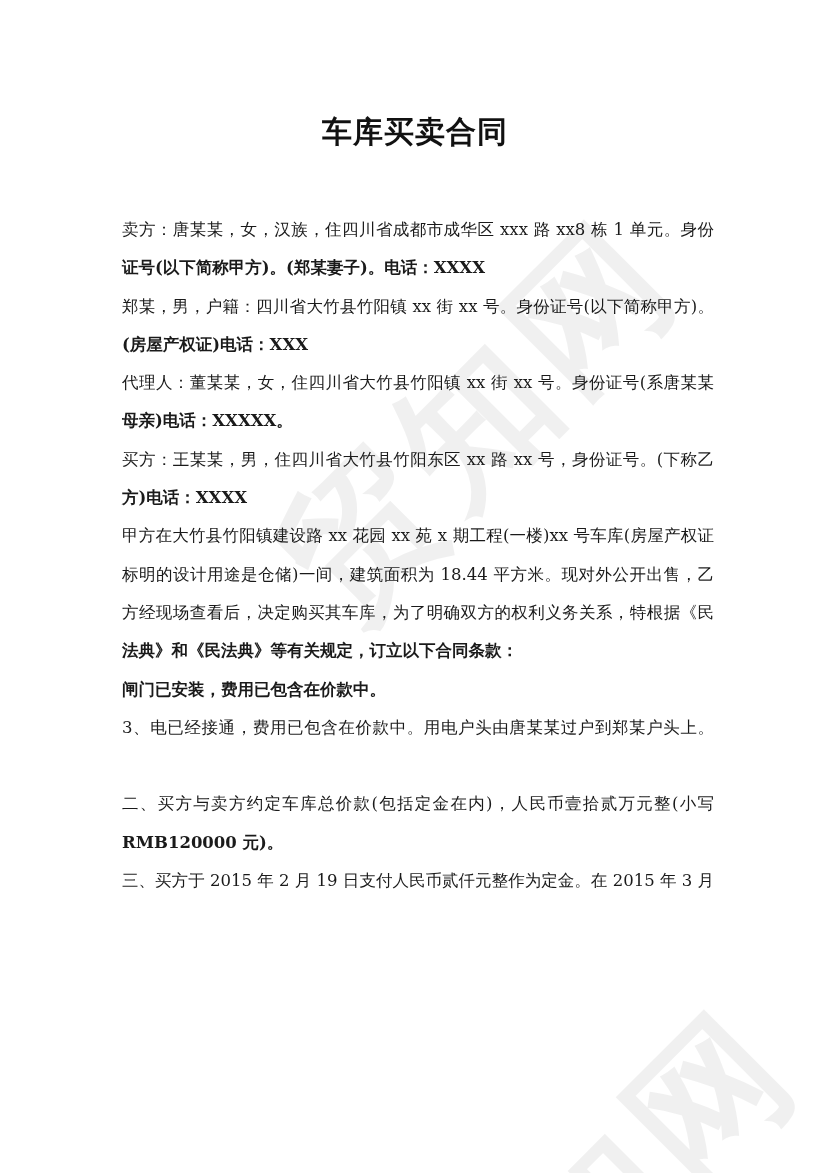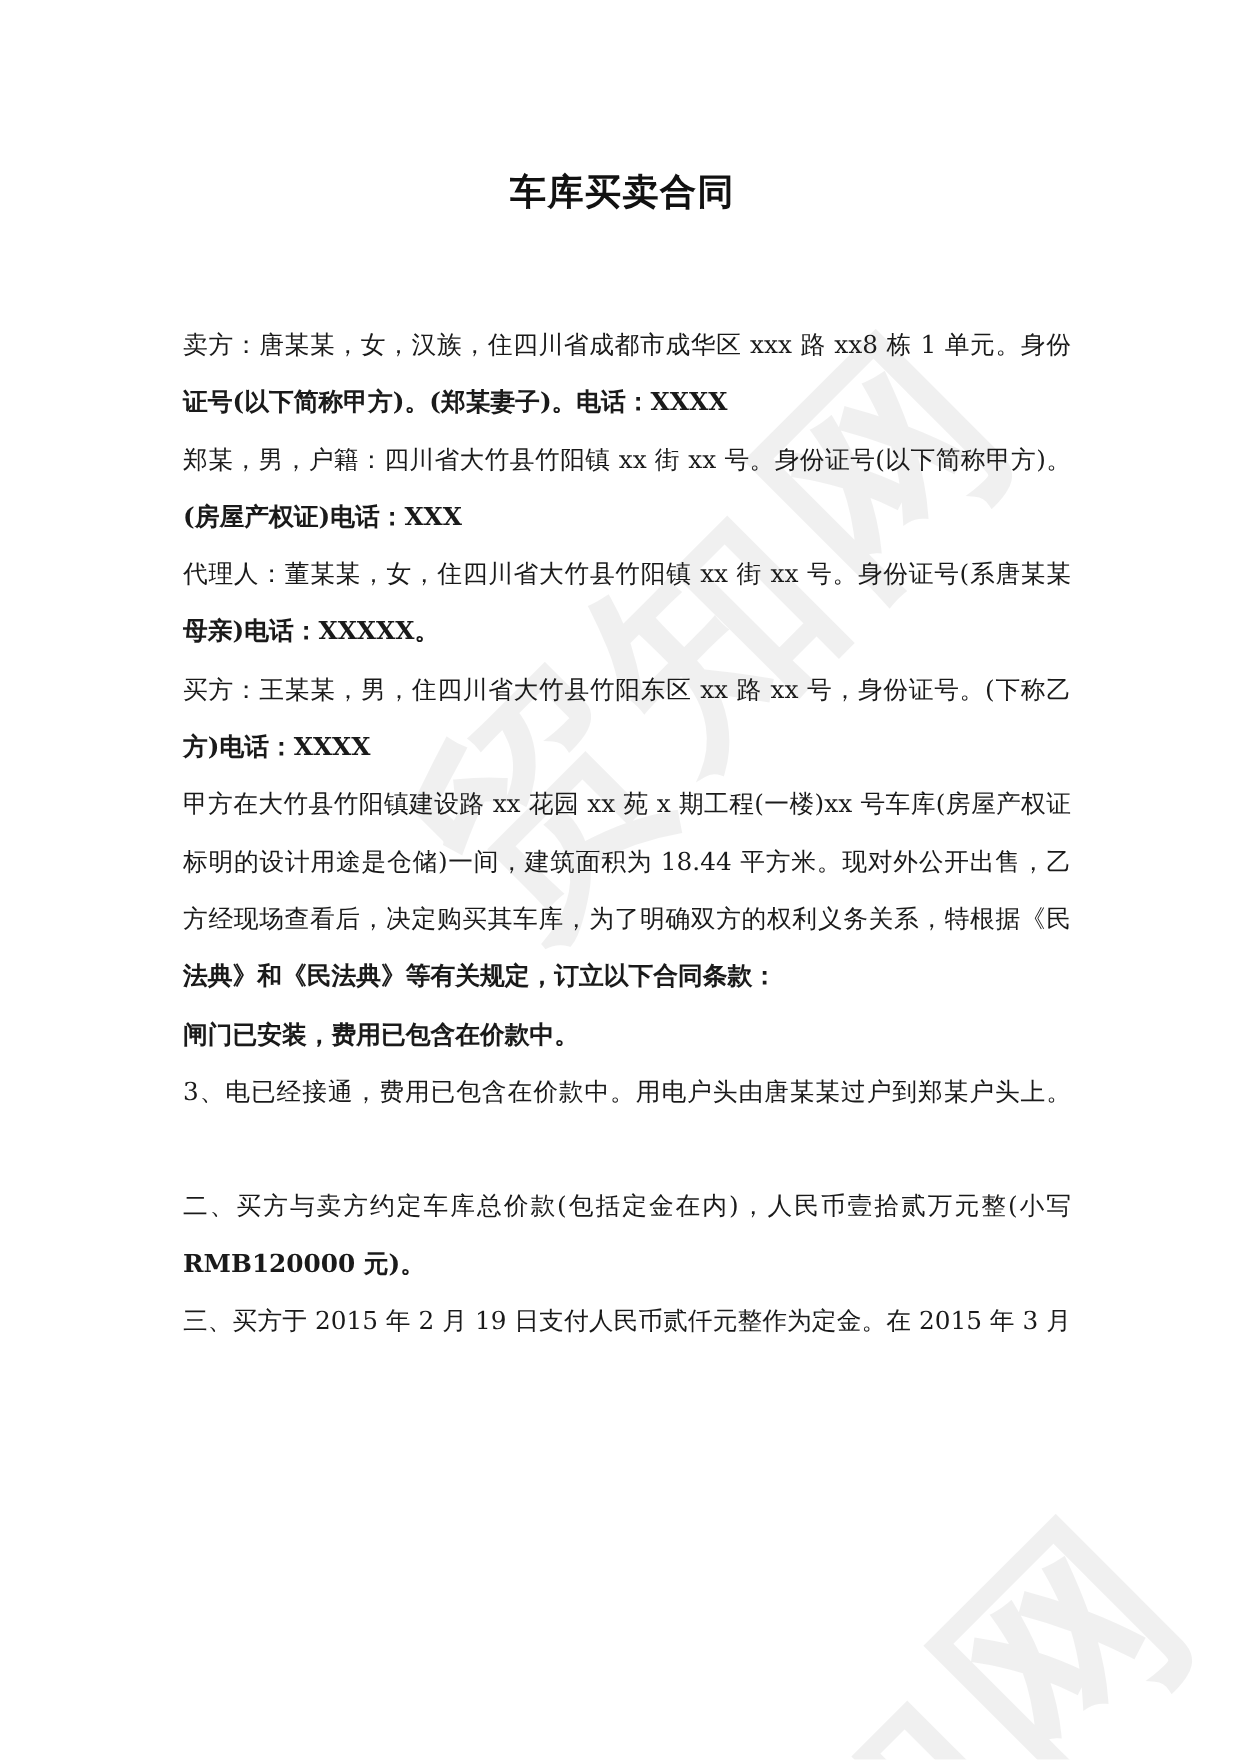--- a/index.html
+++ b/index.html
@@ -37,21 +37,21 @@
     .wm1 { left: 240px; top: 320px; }
     .wm2 { left: 360px; top: 1110px; }
     .title {
       position: absolute;
       top: 112px;
       left: 0;
       width: 830px;
       text-align: center;
       font-family: "DejaVu Sans", "Liberation Sans", sans-serif;
       font-weight: bold;
-      font-size: 24px;
+      font-size: 30px;
       letter-spacing: 1px;
       color: #111111;
     }
     .body-text {
       position: absolute;
       left: 122px;
       top: 215px;
       width: 592px;
     }
     .line {

